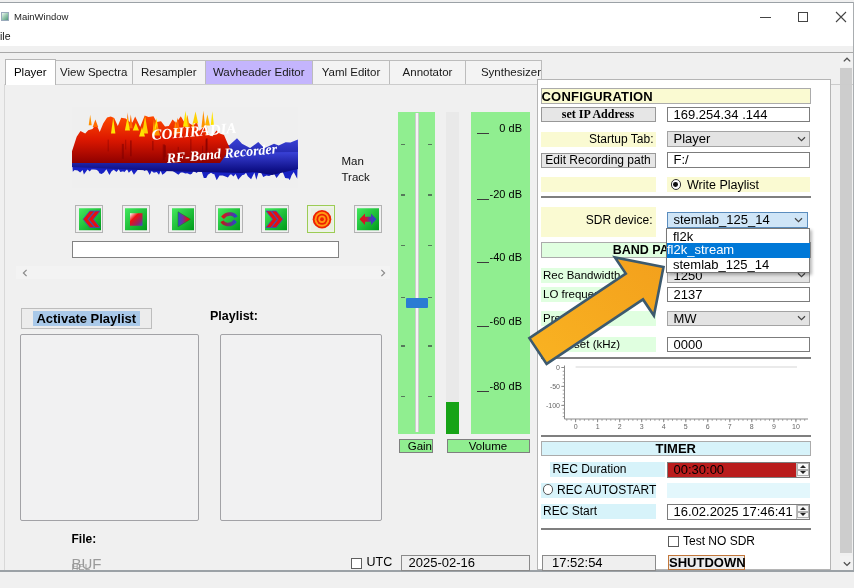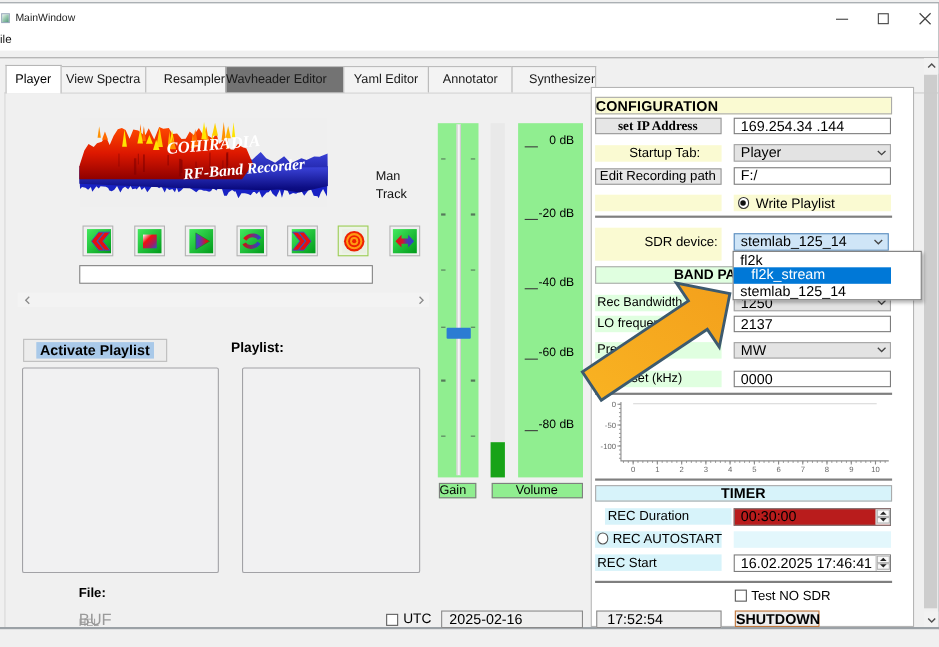--- a/index.html
+++ b/index.html
@@ -24,22 +24,22 @@
     <path d="M0.8 4.4 L4 1.2 L7.2 4.4" fill="none" stroke="#505050" stroke-width="1.3"></path>
   </svg>
 <div class="ab" style="left:840.4px;top:67.5px;width:11.9px;height:485px;background:#cdcdcd"></div>
 <div class="ab" style="left:840px;top:556.2px;width:12.6px;height:14px;background:#f2f2f2"></div>
 <svg class="ab" style="left:842.6px;top:560.5px" width="8" height="6">
     <path d="M0.8 1.2 L4 4.4 L7.2 1.2" fill="none" stroke="#505050" stroke-width="1.3"></path>
   </svg>
 <div class="ab" style="left:3.5px;top:83.8px;width:849px;height:1px;background:#cccccc"></div>
 <div class="ab" style="left:3.5px;top:84px;width:1px;height:486px;background:#d8d8d8"></div>
 <div class="ab" style="left:54.5px;top:59.8px;width:78.5px;height:24.2px;background:#f3f3f3;border:1px solid #bcbcbc;border-bottom:none;font-size:11.5px;line-height:23px;text-align:center;color:#191919">View Spectra</div>
-<div class="ab" style="left:132px;top:59.8px;width:73.5px;height:24.2px;background:#f3f3f3;border:1px solid #bcbcbc;border-bottom:none;font-size:11.5px;line-height:23px;text-align:right;color:#191919">Resampler</div>
-<div class="ab" style="left:204.5px;top:59.8px;width:108.5px;height:24.2px;background:#737373;border:1px solid #bcbcbc;border-bottom:none;font-size:11.5px;line-height:23px;text-align:left;color:#191919">Wavheader Editor</div>
+<div class="ab" style="left:132px;top:59.8px;width:73.5px;height:24.2px;background:#f3f3f3;border:1px solid #bcbcbc;border-bottom:none;font-size:11.5px;line-height:23px;text-align:center;color:#191919">Resampler</div>
+<div class="ab" style="left:204.5px;top:59.8px;width:108.5px;height:24.2px;background:#c4b5fd;border:1px solid #bcbcbc;border-bottom:none;font-size:11.5px;line-height:23px;text-align:center;color:#191919">Wavheader Editor</div>
 <div class="ab" style="left:312px;top:59.8px;width:78px;height:24.2px;background:#f3f3f3;border:1px solid #bcbcbc;border-bottom:none;font-size:11.5px;line-height:23px;text-align:center;color:#191919">Yaml Editor</div>
 <div class="ab" style="left:389px;top:59.8px;width:77px;height:24.2px;background:#f3f3f3;border:1px solid #bcbcbc;border-bottom:none;font-size:11.5px;line-height:23px;text-align:center;color:#191919">Annotator</div>
 <div class="ab" style="left:465px;top:59.8px;width:77px;height:24.2px;background:#f3f3f3;border:1px solid #bcbcbc;border-bottom:none;font-size:11.5px;line-height:23px;text-align:right;color:#191919">Synthesizer</div>
 <div class="ab" style="left:5px;top:58.6px;width:50.5px;height:26.3px;background:#fff;border:1px solid #b6b6b6;border-bottom:none;z-index:5;font-size:11.5px;line-height:25px;text-align:center;color:#000">Player</div>
 <svg class="ab" style="left:72px;top:107px" width="226" height="81" viewBox="0 0 226 81">
     <defs>
       <linearGradient id="red" x1="0" y1="0" x2="0" y2="1">
         <stop offset="0" stop-color="#ff4a00"></stop>
         <stop offset="0.5" stop-color="#dd1800"></stop>
         <stop offset="1" stop-color="#8f0000"></stop>
@@ -236,40 +236,40 @@
 <div class="ab" style="left:427.7px;top:194.4px;width:4.2px;height:1.3px;background:#55795a"></div>
 <div class="ab" style="left:401.3px;top:244.7px;width:4.2px;height:1.3px;background:#55795a"></div>
 <div class="ab" style="left:427.7px;top:244.7px;width:4.2px;height:1.3px;background:#55795a"></div>
 <div class="ab" style="left:401.3px;top:297px;width:4.2px;height:1.3px;background:#55795a"></div>
 <div class="ab" style="left:427.7px;top:297px;width:4.2px;height:1.3px;background:#55795a"></div>
 <div class="ab" style="left:401.3px;top:345.4px;width:4.2px;height:1.3px;background:#55795a"></div>
 <div class="ab" style="left:427.7px;top:345.4px;width:4.2px;height:1.3px;background:#55795a"></div>
 <div class="ab" style="left:401.3px;top:395.7px;width:4.2px;height:1.3px;background:#55795a"></div>
 <div class="ab" style="left:427.7px;top:395.7px;width:4.2px;height:1.3px;background:#55795a"></div>
 <div class="ab" style="left:405.8px;top:297.7px;width:22px;height:10.3px;background:#2b7cd3;border-radius:1px"></div>
-<div class="ab" style="left:398.5px;top:438.5px;width:34.5px;height:14px;background:#90ee90;border:1px solid #7f7f7f;font-size:11.5px;line-height:13px;text-align:left">Gain</div>
+<div class="ab" style="left:398.5px;top:438.5px;width:34.5px;height:14px;background:#90ee90;border:1px solid #7f7f7f;font-size:11.5px;line-height:13px;text-align:right">Gain</div>
 <div class="ab" style="left:446px;top:111.5px;width:12.6px;height:322px;background:#e9e9e9"></div>
 <div class="ab" style="left:446px;top:402px;width:12.6px;height:31.5px;background:#17a317"></div>
 <div class="ab" style="left:446.5px;top:438.5px;width:83px;height:14px;background:#90ee90;border:1px solid #7f7f7f;font-size:11.5px;line-height:13px;text-align:center">Volume</div>
 <div class="ab" style="left:470.5px;top:111.5px;width:59px;height:322px;background:#90ee90"></div>
 <div class="ab" style="left:476.5px;top:132.9px;width:12.5px;height:1.4px;background:#3c3c3c"></div>
 <div class="ab" style="left:488px;top:121.80000000000001px;width:34px;height:13px;font-size:11px;line-height:13px;text-align:right">0 dB</div>
 <div class="ab" style="left:476.5px;top:199.0px;width:12.5px;height:1.4px;background:#3c3c3c"></div>
 <div class="ab" style="left:488px;top:187.9px;width:34px;height:13px;font-size:11px;line-height:13px;text-align:right">-20 dB</div>
 <div class="ab" style="left:476.5px;top:261.90000000000003px;width:12.5px;height:1.4px;background:#3c3c3c"></div>
 <div class="ab" style="left:488px;top:250.8px;width:34px;height:13px;font-size:11px;line-height:13px;text-align:right">-40 dB</div>
 <div class="ab" style="left:476.5px;top:326.1px;width:12.5px;height:1.4px;background:#3c3c3c"></div>
 <div class="ab" style="left:488px;top:315.0px;width:34px;height:13px;font-size:11px;line-height:13px;text-align:right">-60 dB</div>
 <div class="ab" style="left:476.5px;top:390.90000000000003px;width:12.5px;height:1.4px;background:#3c3c3c"></div>
 <div class="ab" style="left:488px;top:379.8px;width:34px;height:13px;font-size:11px;line-height:13px;text-align:right">-80 dB</div>
 <div class="ab" style="left:536.8px;top:79.3px;width:294px;height:491.2px;background:#fff;border:1px solid #b5b5b5"></div>
 <div class="ab" style="left:540.5px;top:87.5px;width:270.5px;height:16.3px;background:#fafad2;border:1px solid #ababab;font-size:13px;font-weight:700;line-height:15px;text-align:left;letter-spacing:0.2px">CONFIGURATION</div>
 <div class="ab" style="left:540.5px;top:107px;width:115px;height:14.8px;background:#e6e6e6;border:1px solid #989898;font-family:'Liberation Serif',serif;font-size:12px;font-weight:700;line-height:13.5px;text-align:center">set IP Address</div>
 <div class="ab" style="left:666.5px;top:106.5px;width:143.5px;height:15.8px;background:#fff;border:1px solid #7c7c7c;font-size:13px;line-height:14px;padding-left:6px">169.254.34 .144</div>
-<div class="ab" style="left:540.5px;top:131.5px;width:115px;height:15px;background:#fafad2;font-size:12px;line-height:15px;text-align:right;padding-right:19px">Startup Tab:</div>
+<div class="ab" style="left:540.5px;top:131.5px;width:115px;height:15px;background:#fafad2;font-size:12px;line-height:15px;text-align:right;padding-right:2px">Startup Tab:</div>
 <div class="ab" style="left:666.5px;top:131px;width:143.5px;height:15.8px;background:#e3e3e3;border:1px solid #a3a3a3;font-size:13px;line-height:14px;padding-left:6px">Player</div>
 <svg class="ab" style="left:797px;top:136px" width="9" height="6">
     <path d="M1 1.2 L4.5 4.6 L8 1.2" fill="none" stroke="#444" stroke-width="1.2"></path>
   </svg>
 <div class="ab" style="left:540.5px;top:152.5px;width:115px;height:15px;background:#e6e6e6;border:1px solid #989898;font-size:12px;line-height:13.5px;text-align:center">Edit Recording path</div>
 <div class="ab" style="left:666.5px;top:152px;width:143.5px;height:15.8px;background:#fff;border:1px solid #7c7c7c;font-size:13px;line-height:14px;padding-left:6px">F:/</div>
 <div class="ab" style="left:540.5px;top:176.5px;width:115px;height:15.5px;background:#fafad2"></div>
 <div class="ab" style="left:666.5px;top:176.5px;width:143.5px;height:15.5px;background:#fafad2"></div>
 <div class="ab" style="left:670.5px;top:179px;width:10.5px;height:10.5px;border:1.2px solid #333;border-radius:50%;background:#fff"></div>
 <div class="ab" style="left:673.4px;top:181.9px;width:4.8px;height:4.8px;border-radius:50%;background:#111"></div>
@@ -415,23 +415,23 @@
 <div class="ab" style="left:666.5px;top:503.5px;width:143.5px;height:16.2px;background:#fff;border:1px solid #7c7c7c;font-size:13px;line-height:14px;padding-left:6px">16.02.2025 17:46:41<div style="position:absolute;right:0;top:0;width:13.5px;height:100%;background:#f2f2f2;border-left:1px solid #bbb">
       <div style="position:absolute;left:0.5px;top:0.5px;width:11.5px;height:6.6px;background:#f8f8f8;border:1px solid #b0b0b0"></div>
       <div style="position:absolute;left:3.2px;top:2.6px;width:0;height:0;border-left:3.1px solid transparent;border-right:3.1px solid transparent;border-bottom:3.4px solid #222"></div>
       <div style="position:absolute;left:0.5px;bottom:0.5px;width:11.5px;height:6.6px;background:#f8f8f8;border:1px solid #b0b0b0"></div>
       <div style="position:absolute;left:3.2px;bottom:2.6px;width:0;height:0;border-left:3.1px solid transparent;border-right:3.1px solid transparent;border-top:3.4px solid #222"></div>
     </div></div>
 <div class="ab" style="left:540.5px;top:527.5px;width:270px;height:2px;background:#7f7f7f"></div>
 <div class="ab" style="left:667.5px;top:536px;width:11px;height:11px;background:#fff;border:1px solid #5a5a5a"></div>
 <div class="ab" style="left:683px;top:534.5px;width:90px;height:13.5px;font-size:12px;line-height:13.5px">Test NO SDR</div>
 <div class="ab" style="left:668px;top:554.5px;width:77px;height:15.8px;background:#ededed;border:1px solid #c2773b;font-size:13px;font-weight:700;line-height:14px;text-align:center">SHUTDOWN</div>
-<div class="ab" style="left:666px;top:227.5px;width:172px;height:45px;background:#fff;border:1px solid #787878;box-shadow:2px 2px 3px rgba(0,0,0,0.28);z-index:50;font-size:13px">
+<div class="ab" style="left:666px;top:227.5px;width:144px;height:45px;background:#fff;border:1px solid #787878;box-shadow:2px 2px 3px rgba(0,0,0,0.28);z-index:50;font-size:13px">
     <div style="position:absolute;left:1px;top:1px;width:140px;height:13.8px;line-height:14px;padding-left:5px">fl2k</div>
-    <div style="position:absolute;left:0px;top:14.8px;width:143px;height:14.6px;line-height:14.6px;padding-left:16px;background:#0078d7;color:#fff">fl2k_stream</div>
+    <div style="position:absolute;left:0px;top:14.8px;width:143px;height:14.6px;line-height:14.6px;padding-left:0;background:#0078d7;color:#fff">fl2k_stream</div>
     <div style="position:absolute;left:1px;top:29.4px;width:140px;height:13.8px;line-height:14.5px;padding-left:5px">stemlab_125_14</div>
   </div>
 <svg class="ab" style="left:520px;top:248px;z-index:40" width="155" height="125">
     <defs>
       <linearGradient id="ag" x1="0" y1="1" x2="1" y2="0">
         <stop offset="0" stop-color="#f9b322"></stop>
         <stop offset="1" stop-color="#f3a01c"></stop>
       </linearGradient>
     </defs>
     <polygon points="9.4,90.1 105.8,25.6 94.9,9.4 143.5,19 133.9,67.6 123,51.4 26.6,115.9" fill="url(#ag)" stroke="#3d5a6e" stroke-width="2.6" stroke-linejoin="miter"></polygon>

